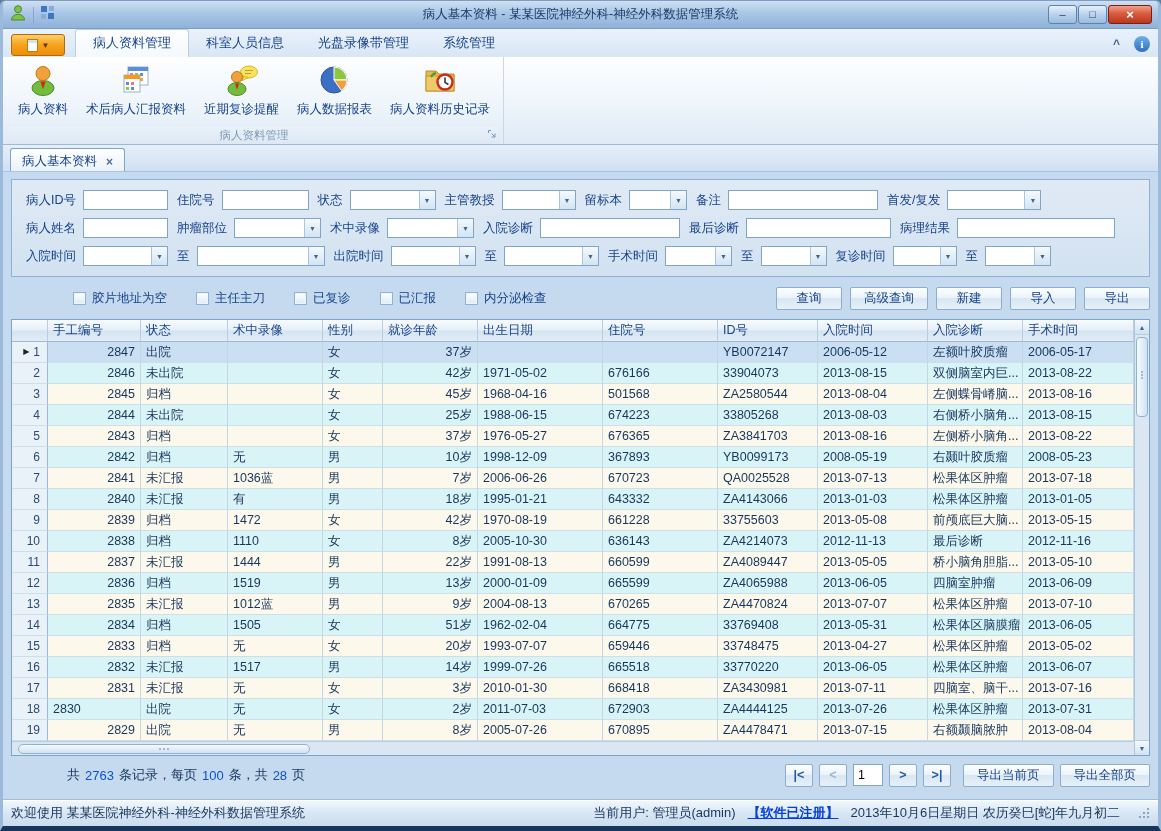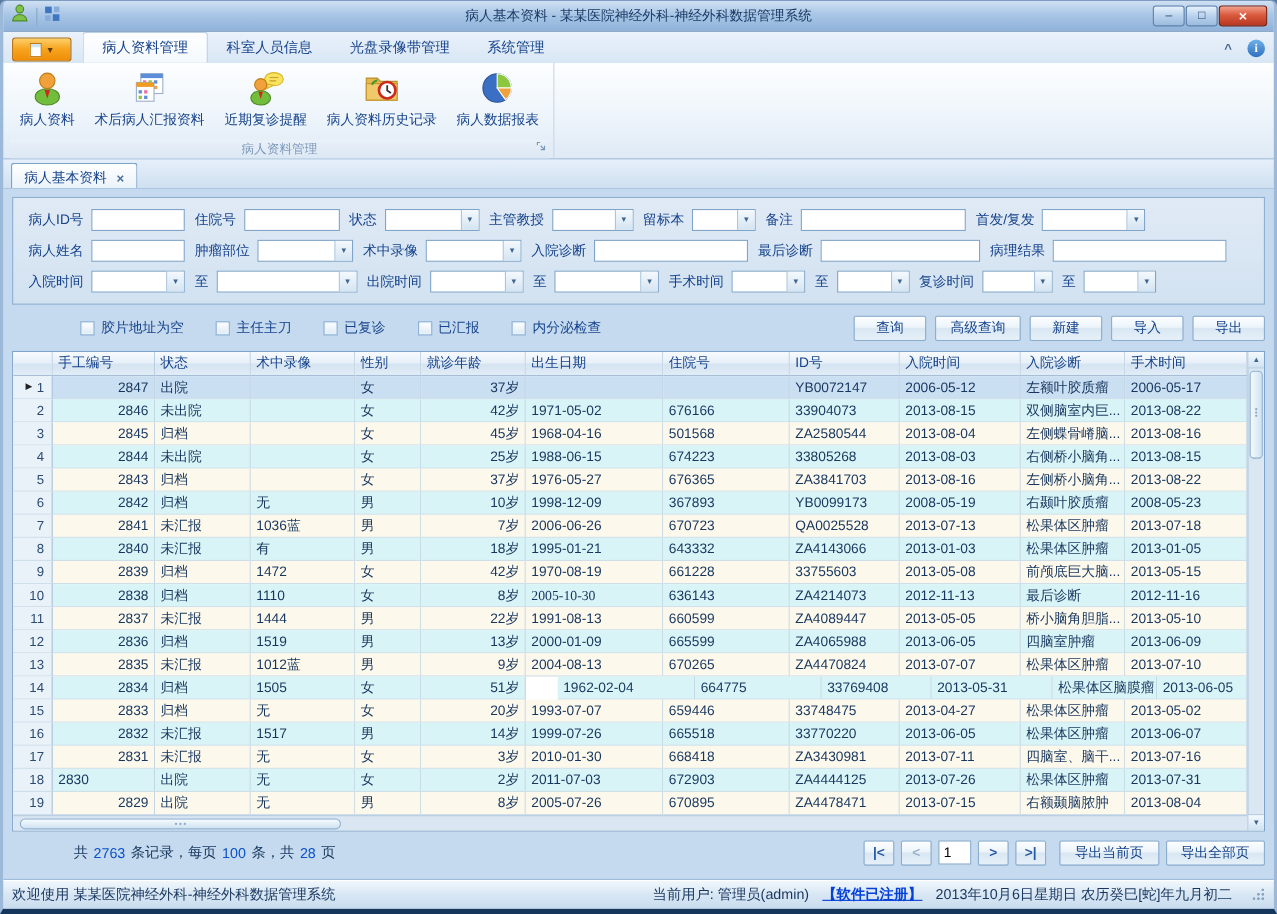--- a/index.html
+++ b/index.html
@@ -216,38 +216,38 @@
                 <circle cx="12" cy="14" r="5.5" fill="#f0a13c" stroke="#c07c10"></circle>
                 <ellipse cx="12" cy="26" rx="9" ry="6.5" fill="#72bd3c" stroke="#4e8a27"></ellipse>
                 <path d="M10 20.5 L12 27 L14 20.5 Z" fill="#cc2a1e"></path>
               </svg>
           </span>
           <span class="rlabel">近期复诊提醒</span>
         </div>
         <div class="rbtn">
           <span>
             <svg width="34" height="34" viewBox="0 0 34 34">
+                <circle cx="16" cy="17" r="13" fill="#3a6fc4" stroke="#2a549c"></circle>
+                <path d="M16 17 L16 4 A13 13 0 0 1 29 17 Z" fill="#8dc63f" stroke="#fff"></path>
+                <path d="M16 17 L29 17 A13 13 0 0 1 23.5 27.6 Z" fill="#f0a13c" stroke="#fff"></path>
+              </svg>
+          </span>
+          <span class="rlabel">病人数据报表</span>
+        </div>
+        <div class="rbtn">
+          <span>
+            <svg width="34" height="34" viewBox="0 0 34 34">
                 <path d="M3 8 h10 l3 3 h15 v17 H3 z" fill="#e6b84e" stroke="#b98f2c"></path>
                 <rect x="3" y="13" width="28" height="15" fill="#f0ca6a" stroke="#c49530"></rect>
                 <circle cx="22" cy="19" r="7.5" fill="#fff" stroke="#cc2a1e" stroke-width="2.4"></circle>
                 <path d="M22 14.5 v4.8 l3.4 2.2" stroke="#333" stroke-width="1.6" fill="none"></path>
                 <path d="M8 14 a7 7 0 0 1 5 -4" stroke="#4e9a2e" stroke-width="2" fill="none"></path>
               </svg>
           </span>
           <span class="rlabel">病人资料历史记录</span>
-        </div>
-        <div class="rbtn">
-          <span>
-            <svg width="34" height="34" viewBox="0 0 34 34">
-                <circle cx="16" cy="17" r="13" fill="#3a6fc4" stroke="#2a549c"></circle>
-                <path d="M16 17 L16 4 A13 13 0 0 1 29 17 Z" fill="#8dc63f" stroke="#fff"></path>
-                <path d="M16 17 L29 17 A13 13 0 0 1 23.5 27.6 Z" fill="#f0a13c" stroke="#fff"></path>
-              </svg>
-          </span>
-          <span class="rlabel">病人数据报表</span>
         </div>
       </div>
       <div class="rgroup-label">
         <span>病人资料管理</span>
         <span class="launcher">
           <svg width="10" height="10" viewBox="0 0 10 10">
               <path d="M1.5 4 V1.5 H4" stroke="#7a96b5" fill="none"></path>
               <path d="M4.5 4.5 L8 8 M8 4.5 V8 H4.5" stroke="#7a96b5" fill="none"></path>
             </svg>
         </span>
@@ -595,21 +595,21 @@
             </div>
             <div class="grow cyan">
               <div class="cell indcell" style="width: 36px;">
                 <span class="rnum">10</span>
               </div>
               <div class="cell" style="text-align: right; width: 93px;"><span>2838</span></div>
               <div class="cell" style="width: 87px;"><span>归档</span></div>
               <div class="cell" style="width: 95px;"><span>1110</span></div>
               <div class="cell" style="width: 60px;"><span>女</span></div>
               <div class="cell" style="text-align: right; width: 95px;"><span>8岁</span></div>
-              <div class="cell" style="width: 125px; font-family: Liberation Serif, serif;"><span>2005-10-30</span></div>
+              <div class="cell" style="width: 125px;"><span>2005-10-30</span></div>
               <div class="cell" style="width: 115px;"><span>636143</span></div>
               <div class="cell" style="width: 100px;"><span>ZA4214073</span></div>
               <div class="cell" style="width: 110px;"><span>2012-11-13</span></div>
               <div class="cell" style="width: 95px;"><span>最后诊断</span></div>
               <div class="cell lastcol" style="width: 92px;"><span>2012-11-16</span></div>
             </div>
             <div class="grow cream">
               <div class="cell indcell" style="width: 36px;">
                 <span class="rnum">11</span>
               </div>
@@ -659,21 +659,21 @@
             </div>
             <div class="grow cyan">
               <div class="cell indcell" style="width: 36px;">
                 <span class="rnum">14</span>
               </div>
               <div class="cell" style="text-align: right; width: 93px;"><span>2834</span></div>
               <div class="cell" style="width: 87px;"><span>归档</span></div>
               <div class="cell" style="width: 95px;"><span>1505</span></div>
               <div class="cell" style="width: 60px;"><span>女</span></div>
               <div class="cell" style="text-align: right; width: 95px;"><span>51岁</span></div>
-              <div class="cell" style="width: 125px; margin-left: 29px;"><span>1962-02-04</span></div>
+              <div class="cell" style="width: 125px;"><span>1962-02-04</span></div>
               <div class="cell" style="width: 115px;"><span>664775</span></div>
               <div class="cell" style="width: 100px;"><span>33769408</span></div>
               <div class="cell" style="width: 110px;"><span>2013-05-31</span></div>
               <div class="cell" style="width: 95px;"><span>松果体区脑膜瘤</span></div>
               <div class="cell lastcol" style="width: 92px;"><span>2013-06-05</span></div>
             </div>
             <div class="grow cream">
               <div class="cell indcell" style="width: 36px;">
                 <span class="rnum">15</span>
               </div>

